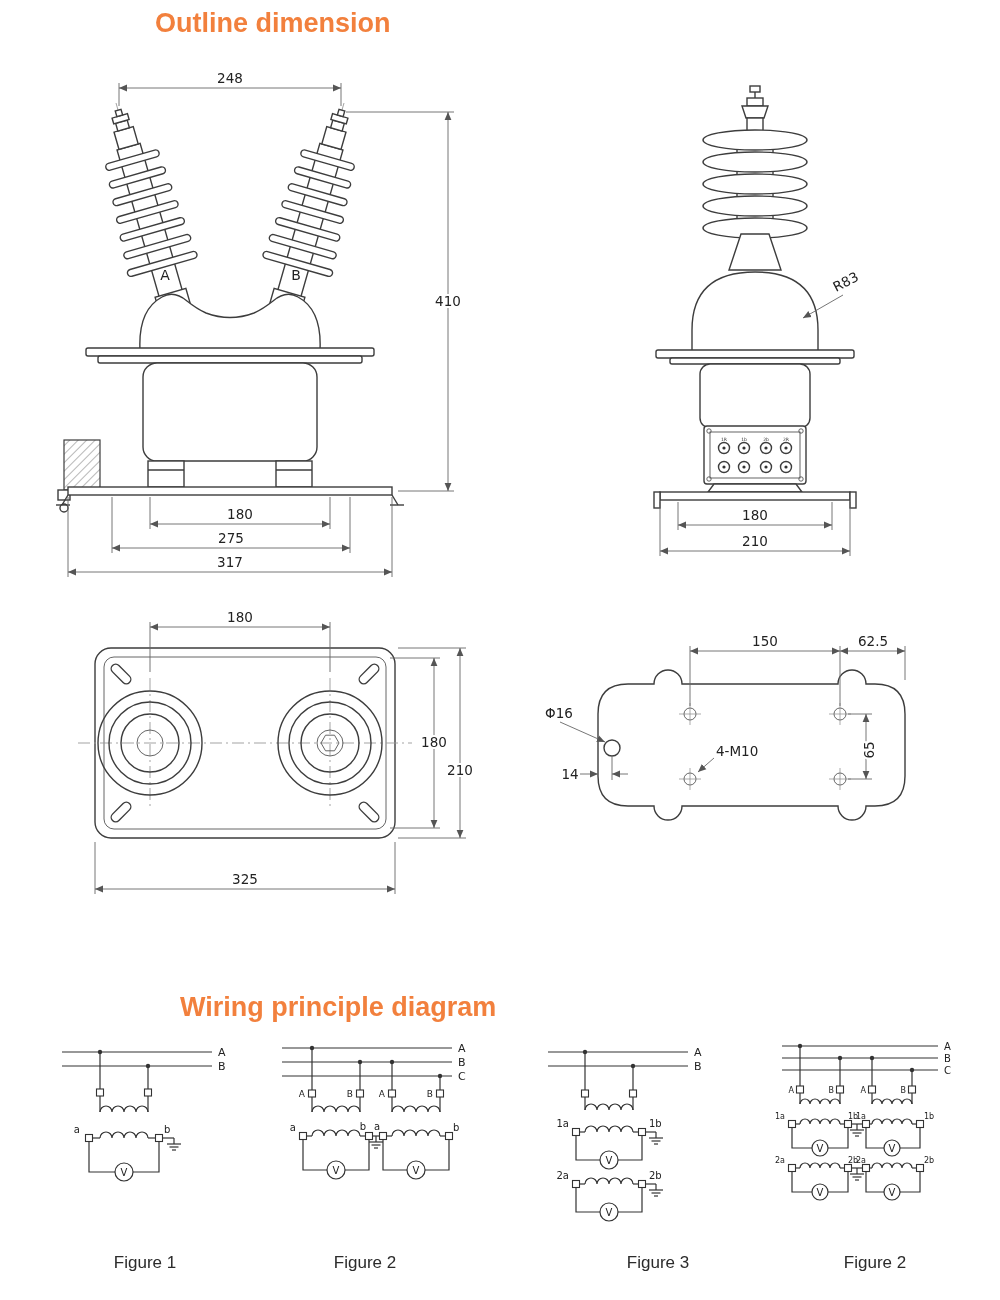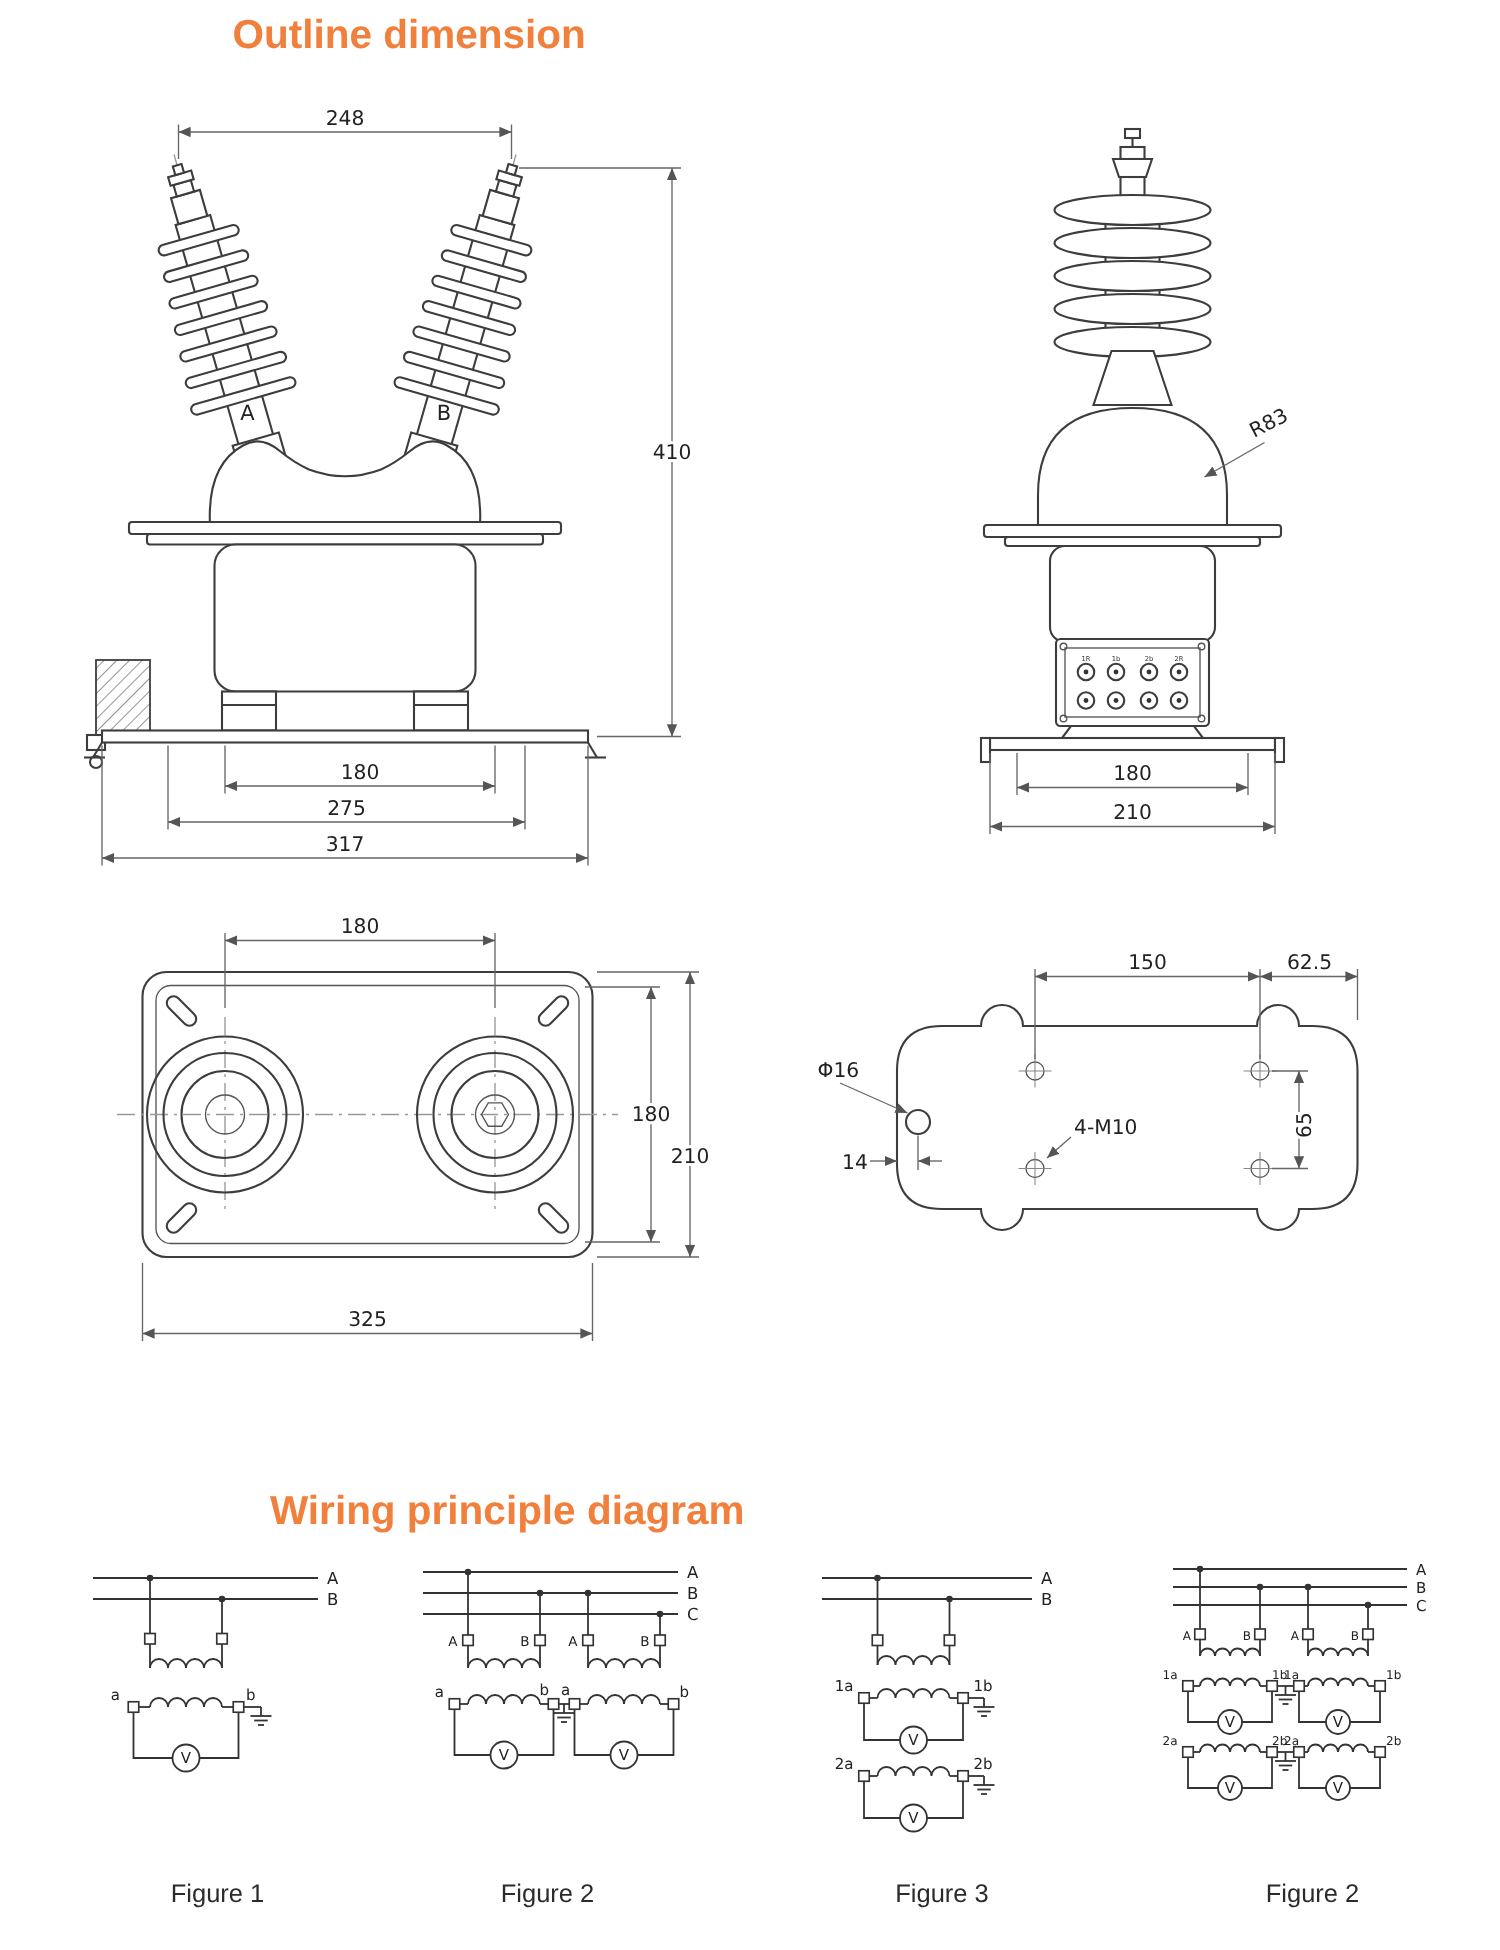--- a/index.html
+++ b/index.html
@@ -499,16 +499,16 @@
       <text class="vt" x="820" y="1195.5" text-anchor="middle">V</text>
       <path class="w" d="M866,1171.5 V1192 H884"></path>
       <path class="w" d="M920,1171.5 V1192 H900"></path>
       <use href="#vm8" x="892" y="1192"></use>
       <text class="vt" x="892" y="1195.5" text-anchor="middle">V</text>
     </g>
   </svg>
 
   <div class="cap" style="left:90px">Figure 1</div>
   <div class="cap" style="left:310px">Figure 2</div>
-  <div class="cap" style="left:573px">Figure 3</div>
+  <div class="cap" style="left:603px">Figure 3</div>
   <div class="cap" style="left:820px">Figure 2</div>
 
 </div>
 
 </body></html>

